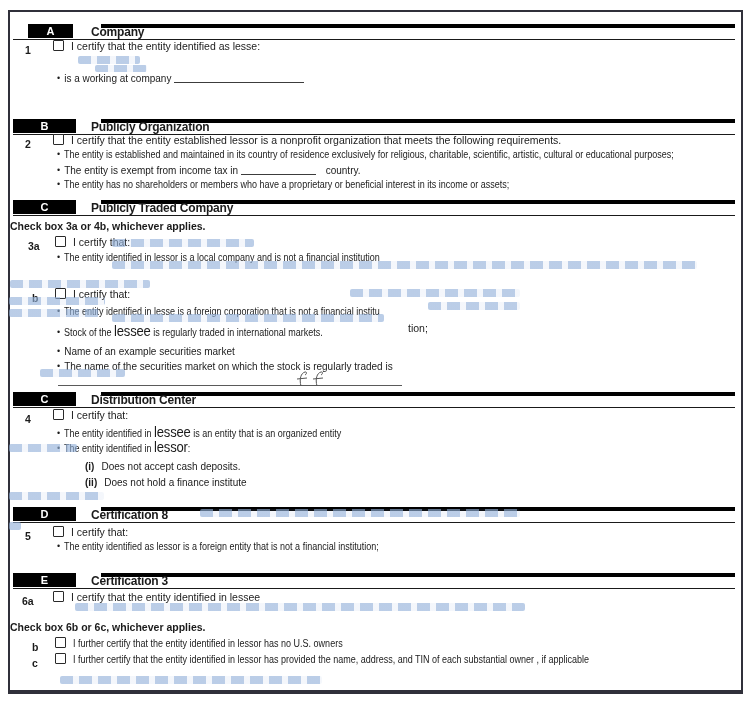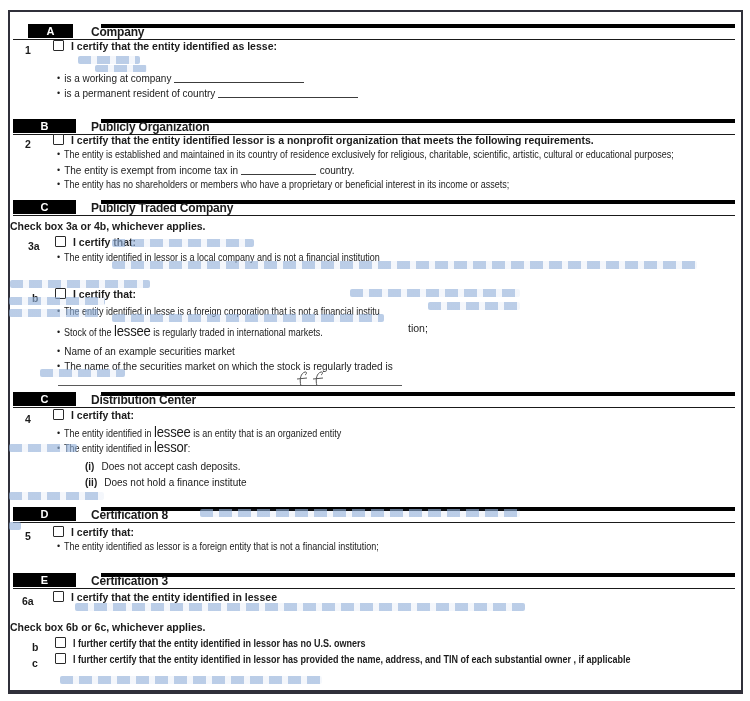--- a/index.html
+++ b/index.html
@@ -19,21 +19,21 @@
   }
   .sec .bar { position:absolute; top:0; left:88px; right:0; height:3.5px; background:#000; }
   .sec .title {
     position:absolute; left:78px; top:1px; font-weight:bold; font-size:12px;
     letter-spacing:-0.2px; white-space:nowrap;
   }
   .sec .rule { position:absolute; left:0; right:0; bottom:-2px; height:1px; background:#1a1a1a; }
   
   .abs { position:absolute; white-space:nowrap; }
   .num { font-weight:bold; font-size:10.5px; }
-  .lbl { font-size:10.5px;font-weight:bold; }
+  .lbl { font-size:10.5px; }
   .cb {
     position:absolute; width:11px; height:11px; border:1.2px solid #2a2a2a;
     background:#fff; box-sizing:border-box; border-radius:1px; display:inline-block;
   }
   .bul { font-size:10px; }
   .bul::before { content:"•"; font-size:9px; margin-right:4px; position:relative; top:-1px; }
   .cond { display:inline-block; transform:scaleX(0.9); transform-origin:0 50%; white-space:nowrap; }
   .big { font-size:14.5px; letter-spacing:-0.2px; }
   .blank {
     display:inline-block; border-bottom:1px solid #3c3c3c; height:9px;
@@ -62,38 +62,36 @@
     <div class="title">Company</div>
     <div class="rule"></div>
   </div>
 
   <div class="abs" style="left:25px;top:40px"><span class="num">1</span></div>
   <span class="cb" style="left:53px;top:40px"></span>
   <div class="abs lbl" style="left:71px;top:40px">I certify that the entity identified as lesse:</div>
 
   <div class="abs bul" style="left:57px;top:72px"><span>is a working at company</span>
     <span class="blank" style="width:130px"></span></div>
-  <div class="abs bul" style="left:57px;top:87px"><span>is a permanent resident of country</span>
-    <span class="blank" style="width:140px"></span></div>
 
   <div class="sec" style="top:119px">
     <div class="box" style="left:0">B</div>
     <div class="bar"></div>
     <div class="title">Publicly Organization</div>
     <div class="rule"></div>
   </div>
 
   <div class="abs" style="left:25px;top:134px"><span class="num">2</span></div>
   <span class="cb" style="left:53px;top:134px"></span>
-  <div class="abs lbl" style="left:71px;top:134px">I certify that the entity identified lessor is a nonprofit organization that meets the following requirements.</div>
+  <div class="abs lbl" style="left:71px;top:134px">I certify that the entity established lessor is a nonprofit organization that meets the following requirements.</div>
 
   <div class="abs bul" style="left:57px;top:149px"><span class="cond">The entity is established and maintained in its country of residence exclusively for religious, charitable, scientific, artistic, cultural or educational purposes;</span></div>
   <div class="abs bul" style="left:57px;top:164px"><span>The entity is exempt from income tax in</span>
     <span class="blank" style="width:75px"></span>
-    <span style="margin-left:1px">country.</span></div>
+    <span style="margin-left:7px">country.</span></div>
   <div class="abs bul" style="left:57px;top:179px"><span class="cond">The entity has no shareholders or members who have a proprietary or beneficial interest in its income or assets;</span></div>
 
   <div class="sec" style="top:200px">
     <div class="box" style="left:0">C</div>
     <div class="bar"></div>
     <div class="title">Publicly Traded Company</div>
     <div class="rule"></div>
   </div>
 
   <div class="abs instr" style="left:10px;top:220px">Check box 3a or 4b, whichever applies.</div>

